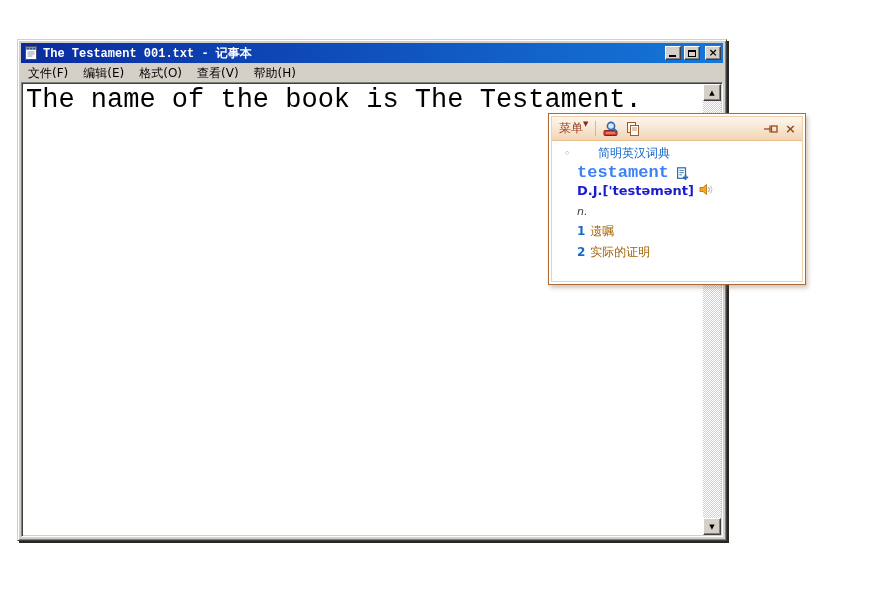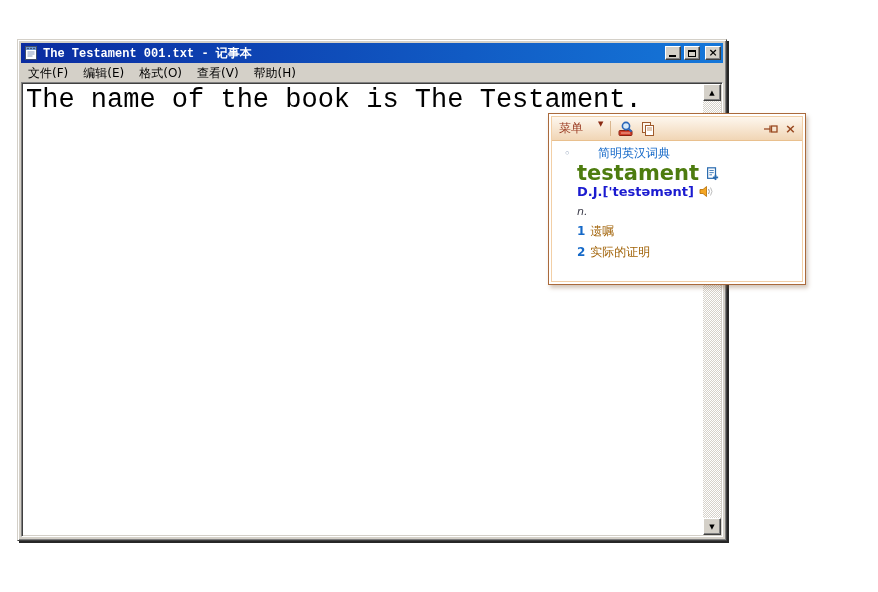--- a/index.html
+++ b/index.html
@@ -52,33 +52,33 @@
 
   
   .popup { position:absolute; left:548px; top:113px; width:258px; height:172px;
            background:#fff; border:1px solid #aa6a3c; padding:2px;
            box-shadow:2px 3px 4px rgba(130,95,60,0.35); z-index:10; }
   .popup-frame { height:100%; border:1px solid #f2cfa6; display:flex; flex-direction:column; background:#fff; }
 
   .p-header { height:24px; flex:0 0 24px; display:flex; align-items:center; gap:5px;
               padding:0 6px 0 7px; background:linear-gradient(#fdf7ee,#f1d5b5);
               border-bottom:1px solid #e9c08e; color:#9a3b22; font-size:12px; }
-  .p-menu { display:flex; gap:15px; cursor:default; white-space:nowrap; }
+  .p-menu { display:flex; gap:0; cursor:default; white-space:nowrap; }
   .p-menu .arrow { font-size:7px; color:#8a2a12; }
   .p-sep { width:1px; height:15px; background:#d9b68e; margin:0 2px; }
   .p-spacer { flex:1; }
   .p-close { font:bold 13px "DejaVu Sans",sans-serif; color:#9a4a22; line-height:12px; }
 
   .p-body { flex:1; padding:4px 6px 0 25px; font-size:12px; color:#111; line-height:16px; }
   .dict-row { position:relative; height:16px; display:flex; align-items:center; }
   .dict-bullet { position:absolute; left:-13px; top:1px; color:#8a9bb5; font-size:11px; }
   .dict-name { color:#1569c8; white-space:nowrap;margin-left:21px; }
   .head-row { margin-top:2px; height:20px; display:flex; align-items:center; gap:6px; }
-  .headword { font-weight:bold; font-size:21px; color:#4d7c0f; }
-  .phon-row { height:17px; display:flex; align-items:center; gap:5px; }
+  .headword { font-weight:bold; font-size:17px; color:#3b82f6;font-family:Liberation Mono, monospace; }
+  .phon-row { height:17px; display:flex; gap:5px; }
   .phon { font-weight:bold; font-size:13px; color:#1b1bd0; white-space:nowrap; }
   .pos-row { margin-top:4px; height:14px; font-style:italic; font-size:11px; color:#3a3a48; }
   .def-row { margin-top:5px; height:16px; display:flex; align-items:baseline; gap:5px; }
   .def-num { color:#1569c8; font-weight:bold; }
   .def-text { color:#a16207; }
 
   svg { display:block; }
 </style>
 </head>
 <body>

